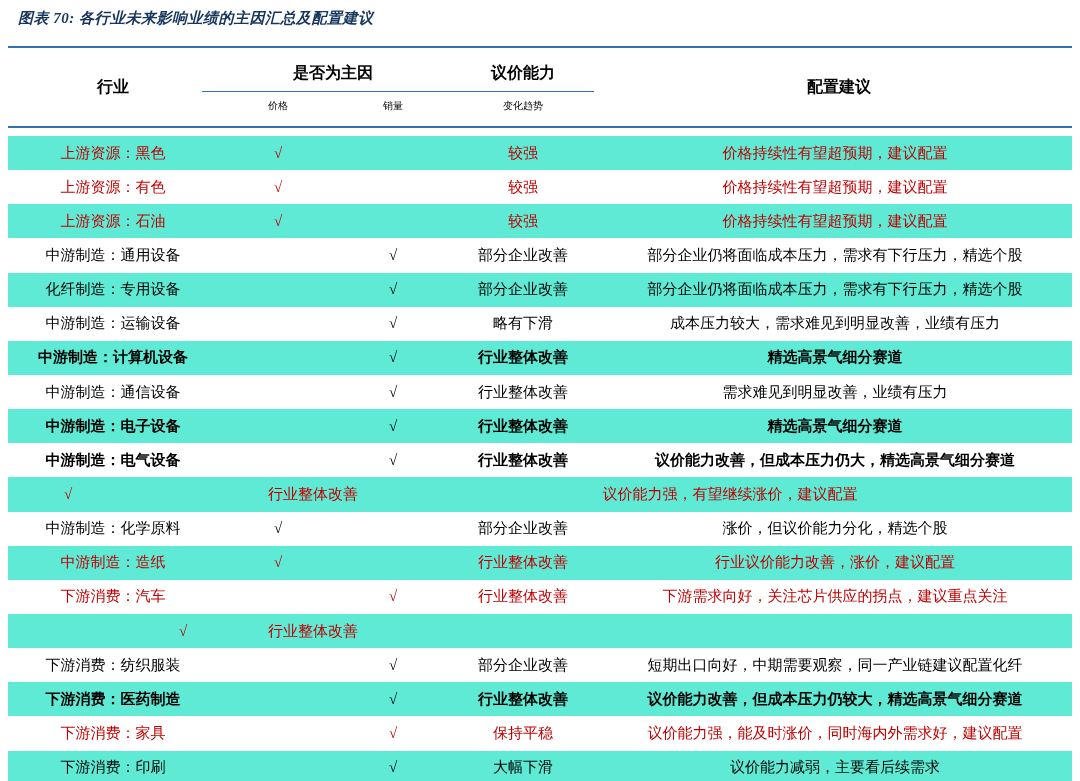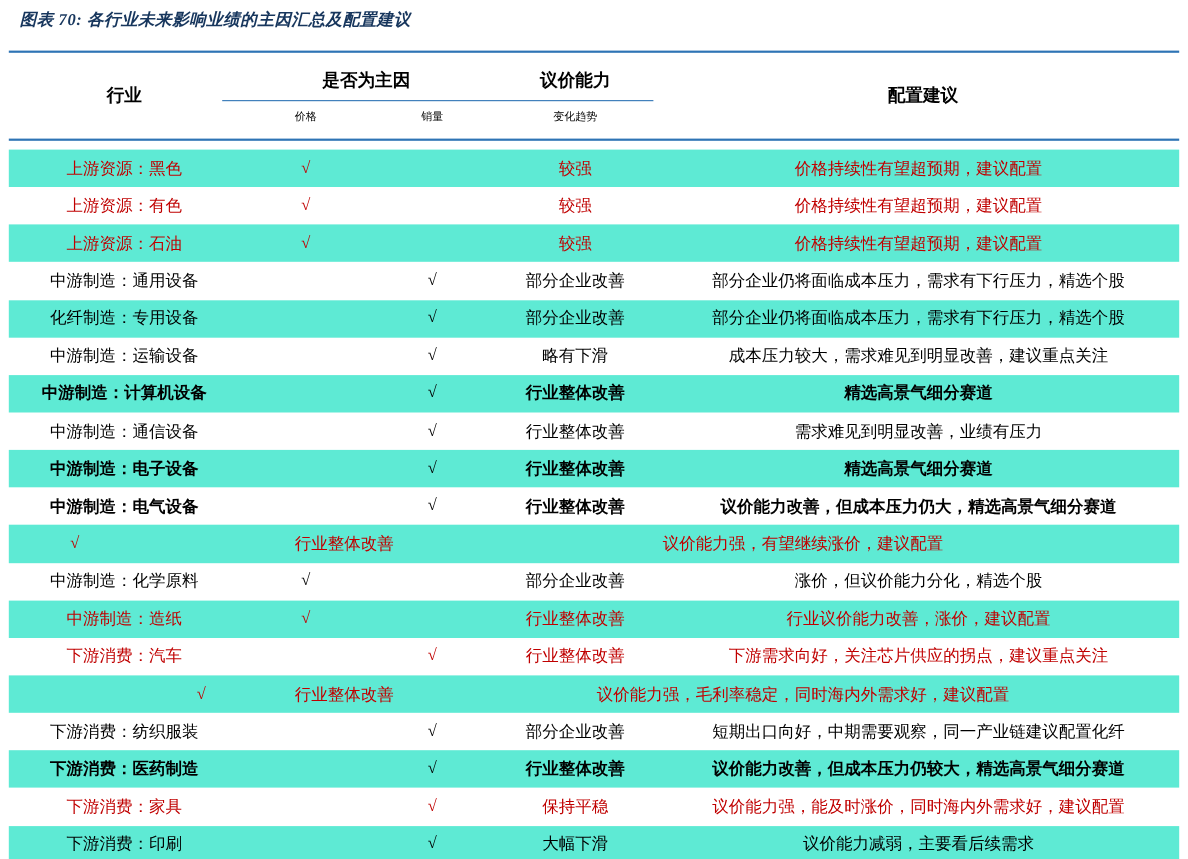--- a/index.html
+++ b/index.html
@@ -122,21 +122,21 @@
     <div class="cell c-price"></div>
     <div class="cell c-vol">√</div>
     <div class="cell c-trend">部分企业改善</div>
     <div class="cell c-adv">部分企业仍将面临成本压力，需求有下行压力，精选个股</div>
   </div>
       <div class="trow">
     <div class="cell c-ind">中游制造：运输设备</div>
     <div class="cell c-price"></div>
     <div class="cell c-vol">√</div>
     <div class="cell c-trend">略有下滑</div>
-    <div class="cell c-adv">成本压力较大，需求难见到明显改善，建议重点关注</div>
+    <div class="cell c-adv">成本压力较大，需求难见到明显改善，业绩有压力</div>
   </div>
       <div class="trow shade bold">
     <div class="cell c-ind">中游制造：计算机设备</div>
     <div class="cell c-price"></div>
     <div class="cell c-vol">√</div>
     <div class="cell c-trend">行业整体改善</div>
     <div class="cell c-adv">精选高景气细分赛道</div>
   </div>
       <div class="trow">
     <div class="cell c-ind">中游制造：通信设备</div>
@@ -183,21 +183,20 @@
     <div class="cell c-ind">下游消费：汽车</div>
     <div class="cell c-price"></div>
     <div class="cell c-vol">√</div>
     <div class="cell c-trend">行业整体改善</div>
     <div class="cell c-adv">下游需求向好，关注芯片供应的拐点，建议重点关注</div>
   </div>
       <div class="trow shade red">
     <div class="cell c-price"></div>
     <div class="cell c-vol">√</div>
     <div class="cell c-trend">行业整体改善</div>
-    <div class="cell c-adv">议价能力强，毛利率稳定，同时海内外需求好，建议配置</div>
   </div>
       <div class="trow">
     <div class="cell c-ind">下游消费：纺织服装</div>
     <div class="cell c-price"></div>
     <div class="cell c-vol">√</div>
     <div class="cell c-trend">部分企业改善</div>
     <div class="cell c-adv">短期出口向好，中期需要观察，同一产业链建议配置化纤</div>
   </div>
       <div class="trow shade bold">
     <div class="cell c-ind">下游消费：医药制造</div>

